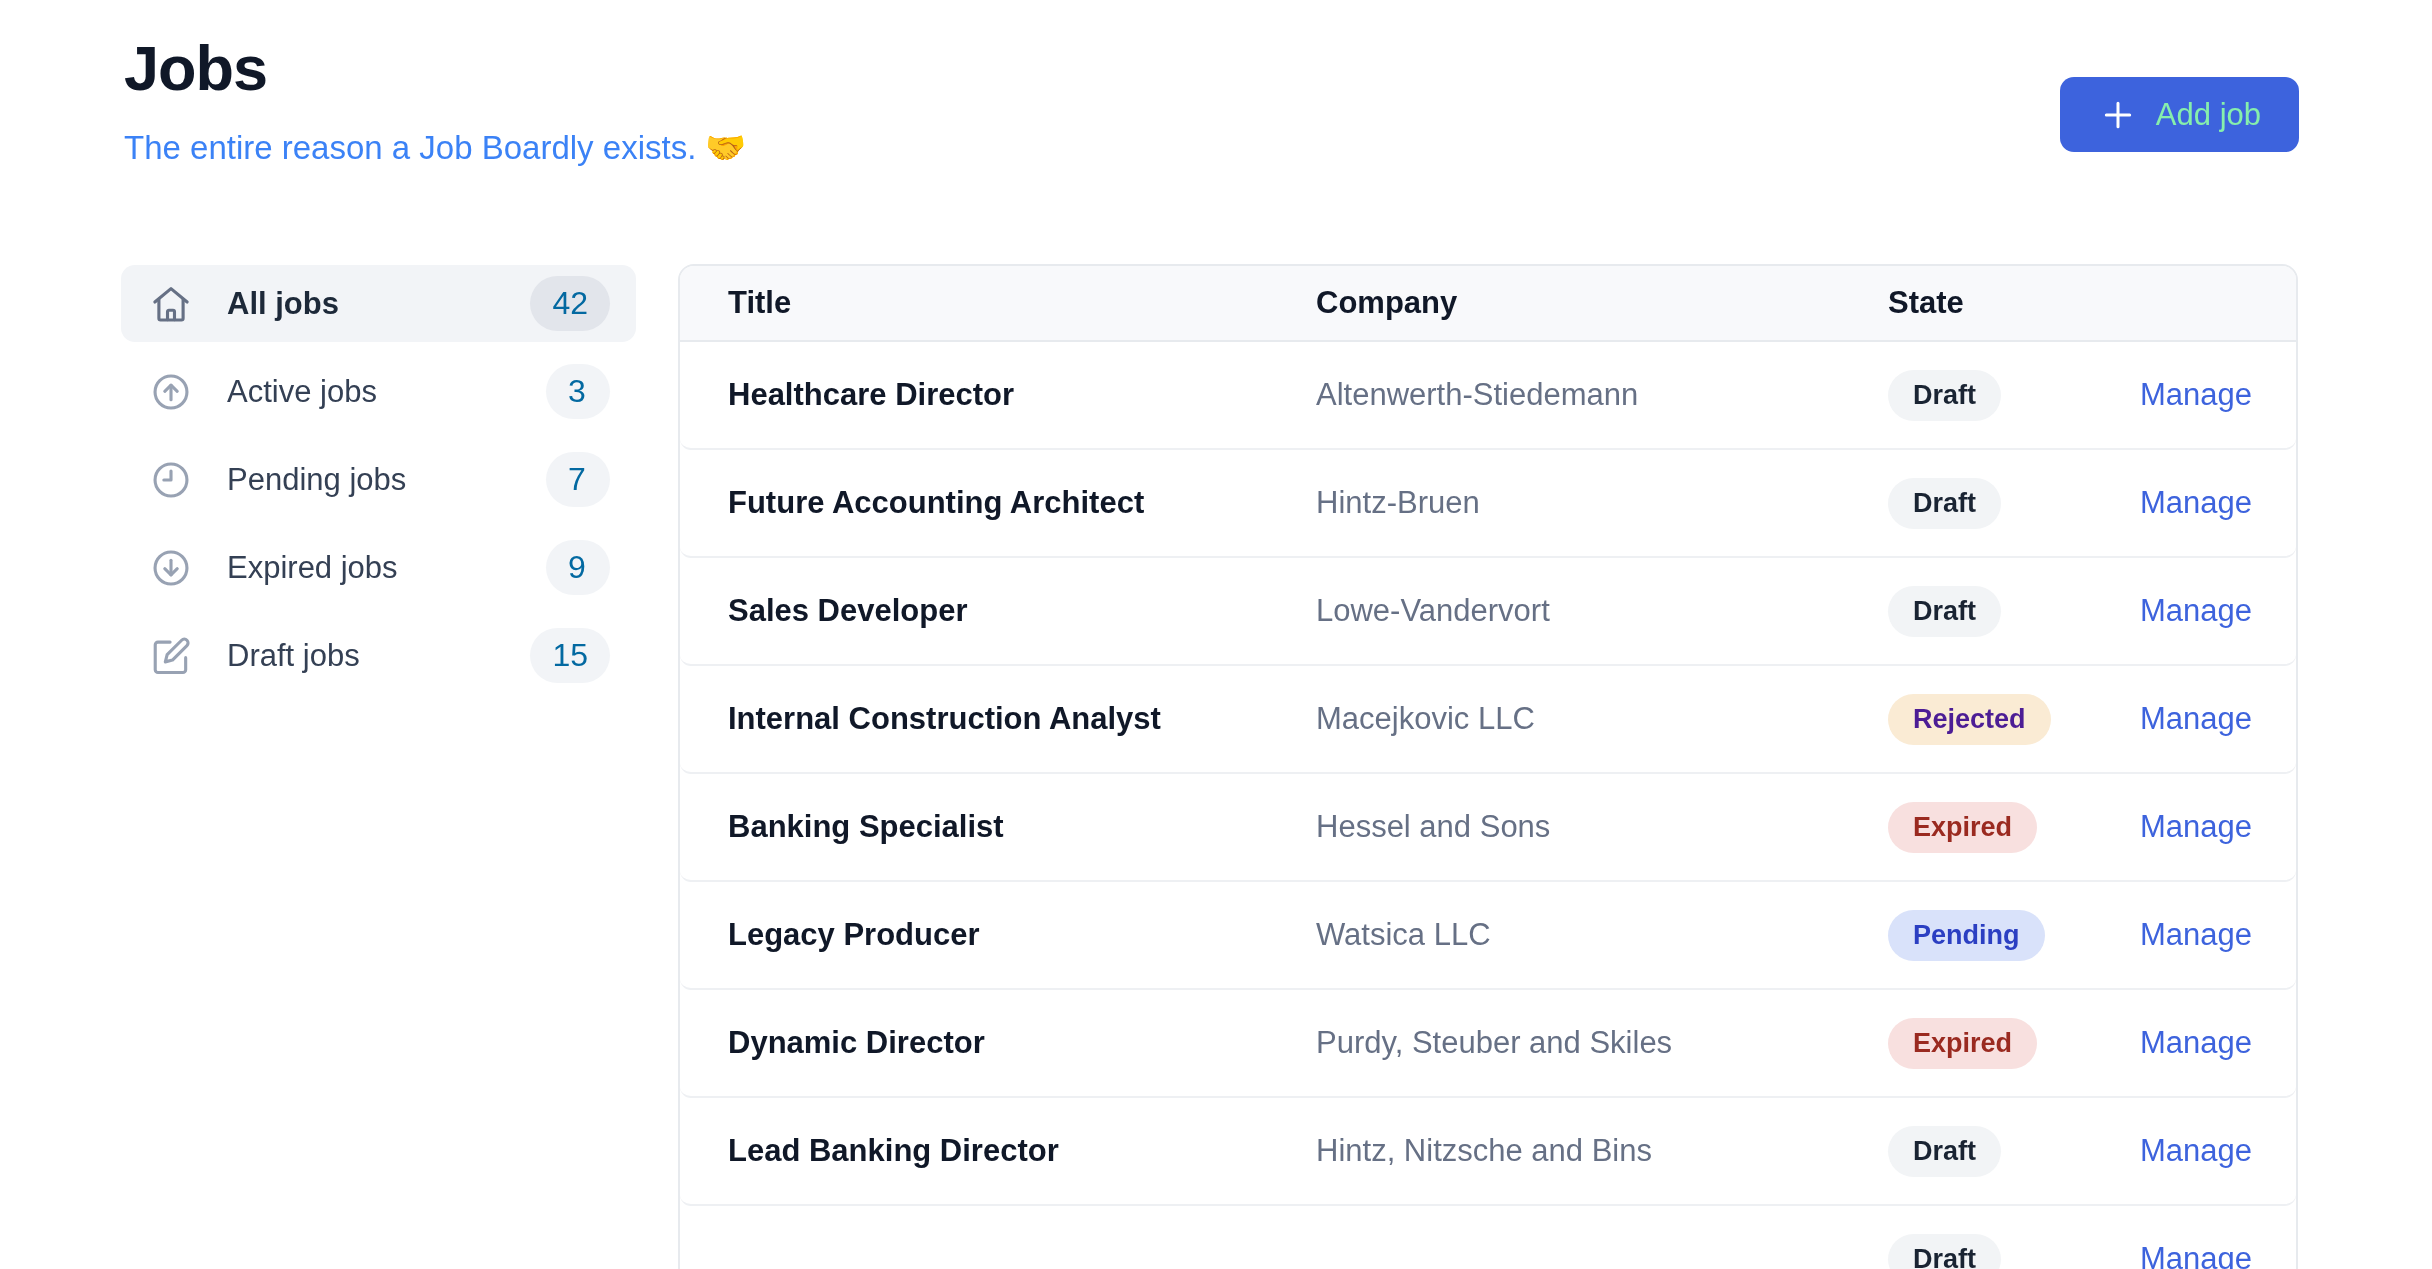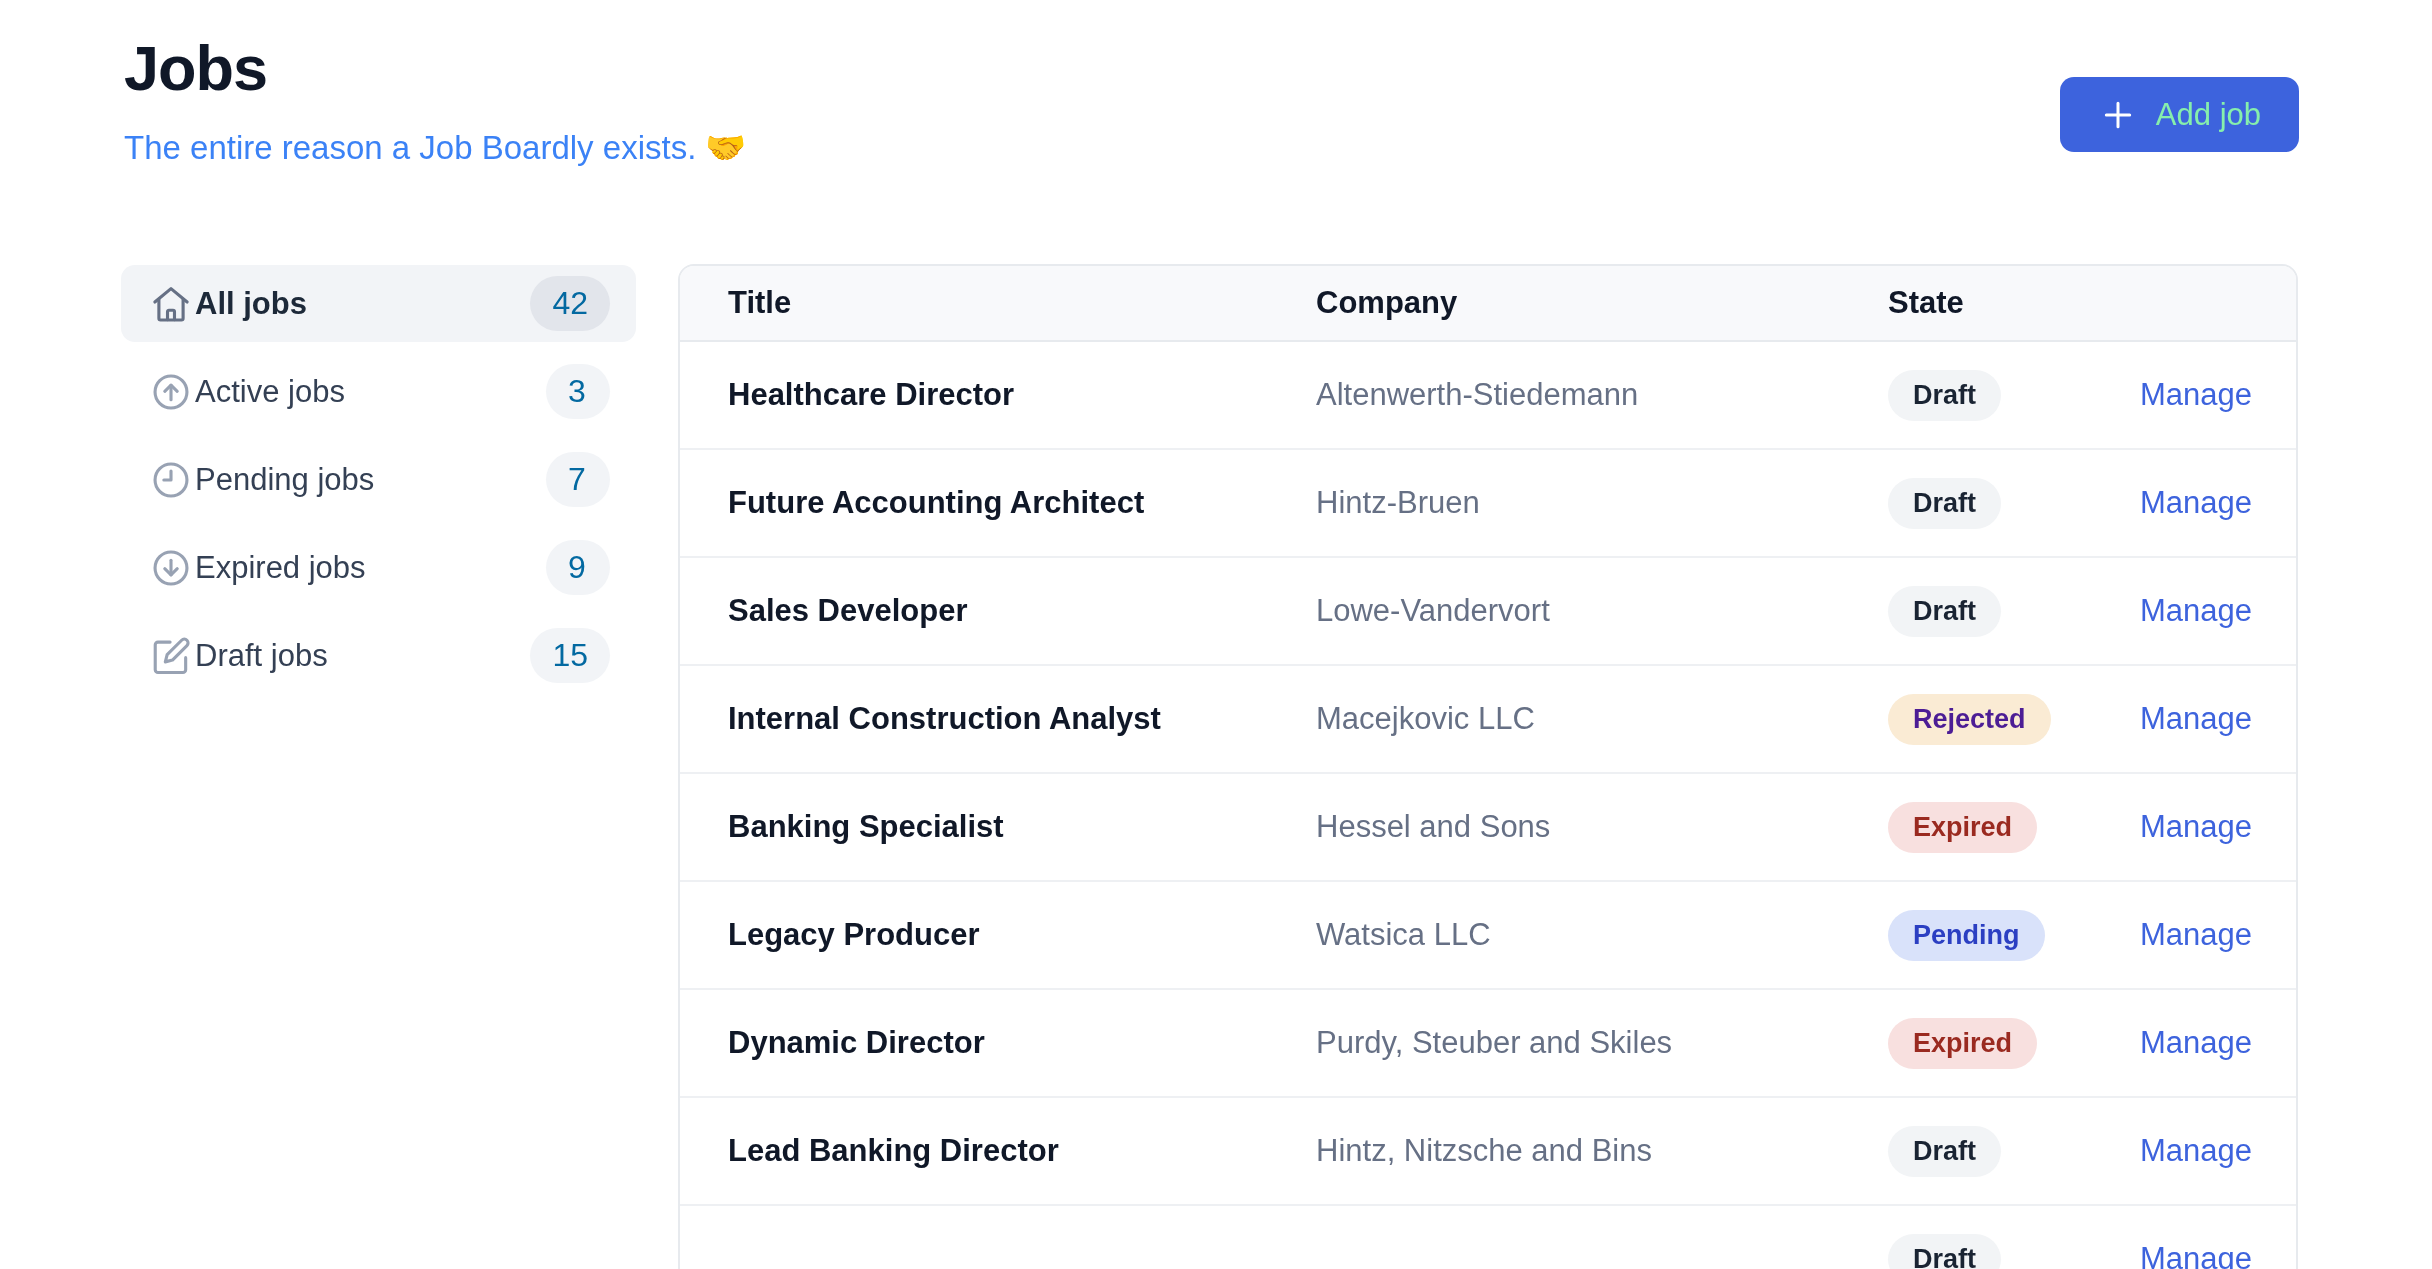--- a/index.html
+++ b/index.html
@@ -36,21 +36,21 @@
   }
   .side-item {
     height: 77px; border-radius: 14px;
     display: flex; align-items: center;
     padding: 0 26px; cursor: pointer;
   }
   .side-item.selected { background: #F2F4F7; }
   .side-icon { width: 48px; height: 48px; color: #98A2B3; flex: 0 0 auto; display: flex; align-items: center; justify-content: center; }
   .side-item.selected .side-icon { color: #667085; }
   .side-icon svg { width: 44px; height: 44px; display: block; }
-  .side-label { font-size: 31px; font-weight: 500; color: #344054; flex: 1; }
+  .side-label { margin-left: 32px; font-size: 31px; font-weight: 500; color: #344054; flex: 1; }
   .side-item.selected .side-label { font-weight: 600; color: #1D2939; }
   .side-count {
     min-width: 64px; padding: 9px 22px; border-radius: 999px;
     background: #F2F4F7; color: #0369a1;
     font-size: 32px; font-weight: 500; text-align: left;
   }
   .side-item.selected .side-count { background: #E2E5EB; }
   
   .jobs-table {
     position: absolute; left: 678px; top: 264px; width: 1620px;
@@ -62,20 +62,21 @@
     display: grid; grid-template-columns: 588px 572px 252px 1fr;
     align-items: center; padding: 0 48px;
     border-bottom: 2px solid #E7EAEE;
   }
   .th { font-size: 31px; font-weight: 700; color: #101828; }
   .trow {
     height: 108px;
     display: grid; grid-template-columns: 588px 572px 252px 1fr;
     align-items: center; padding: 0 48px;
     border-bottom: 2px solid #EEF0F3;
+    border-radius: 11px;
   }
   .cell-title { font-size: 31px; font-weight: 600; color: #101828; }
   .cell-company { font-size: 31px; font-weight: 400; color: #667085; }
   .badge {
     display: inline-block; padding: 10px 25px; border-radius: 999px;
     font-size: 27px; font-weight: 700;
   }
   .cell-manage { text-align: right; }
   .manage {
     font-size: 31px; font-weight: 500; color: #3D63DD;

